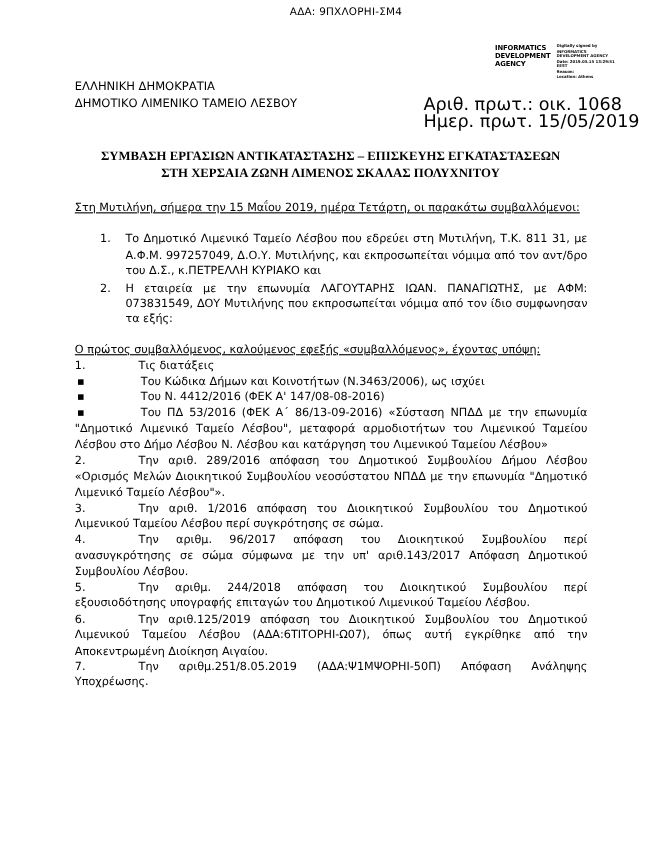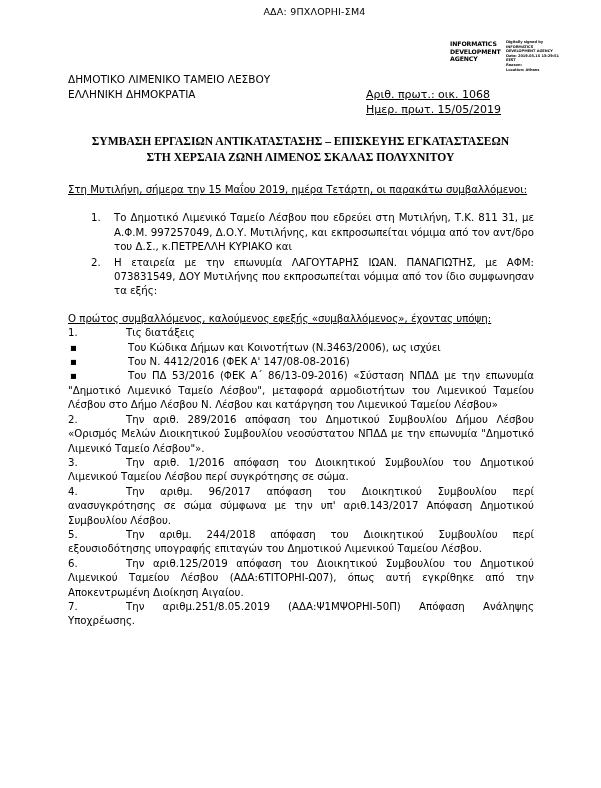--- a/index.html
+++ b/index.html
@@ -67,25 +67,24 @@
     position: absolute;
     top: 72px;
     left: 68px;
     font-size: 10.5px;
     line-height: 15px;
     white-space: nowrap;
   }
   .hdr-right {
     position: absolute;
     top: 87px;
-    left: 366px;
-    font-size: 11px;
+    left: 385px;
+    font-size: 16px;
     line-height: 15px;
     white-space: nowrap;
-    text-decoration: underline;
   }
 
   
   .doc-title {
     position: absolute;
     top: 134px;
     left: 56px;
     width: 489px;
     text-align: center;
     font-family: "Liberation Serif", serif;
@@ -165,22 +164,22 @@
       <div>INFORMATICS</div>
       <div>DEVELOPMENT AGENCY</div>
       <div>Date: 2019.05.15 13:29:51</div>
       <div>EEST</div>
       <div>Reason:</div>
       <div>Location: Athens</div>
     </div>
   </div>
 
   <div class="hdr-left">
+    <div>ΕΛΛΗΝΙΚΗ ΔΗΜΟΚΡΑΤΙΑ</div>
     <div>ΔΗΜΟΤΙΚΟ ΛΙΜΕΝΙΚΟ ΤΑΜΕΙΟ ΛΕΣΒΟΥ</div>
-    <div>ΕΛΛΗΝΙΚΗ ΔΗΜΟΚΡΑΤΙΑ</div>
   </div>
 
   <div class="hdr-right">
     <div>Αριθ. πρωτ.: οικ. 1068</div>
     <div>Ημερ. πρωτ. 15/05/2019</div>
   </div>
 
   <div class="doc-title">
     <div>ΣΥΜΒΑΣΗ ΕΡΓΑΣΙΩΝ ΑΝΤΙΚΑΤΑΣΤΑΣΗΣ – ΕΠΙΣΚΕΥΗΣ ΕΓΚΑΤΑΣΤΑΣΕΩΝ</div>
     <div>ΣΤΗ ΧΕΡΣΑΙΑ ΖΩΝΗ ΛΙΜΕΝΟΣ ΣΚΑΛΑΣ ΠΟΛΥΧΝΙΤΟΥ</div>

